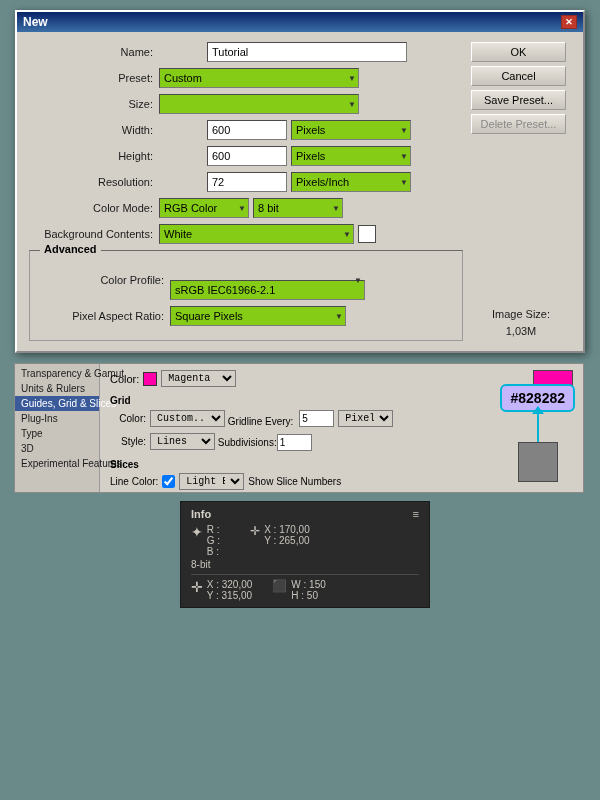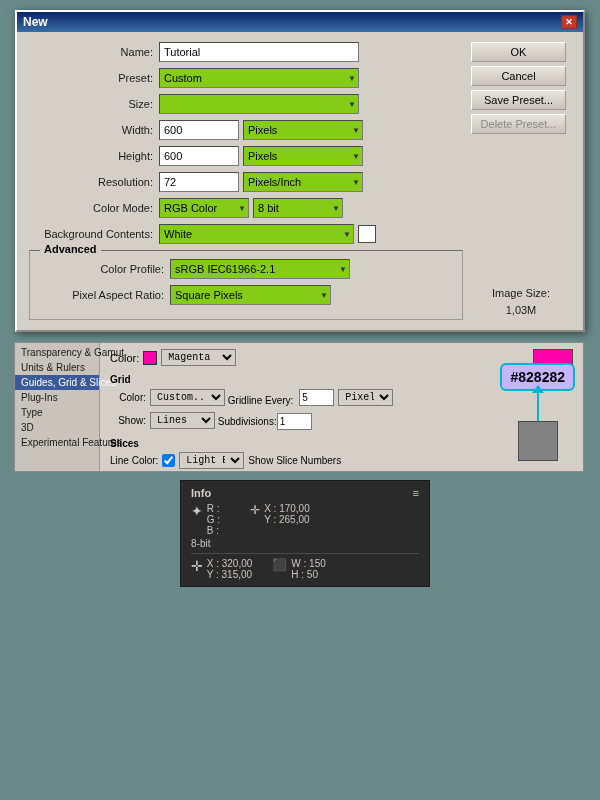--- a/index.html
+++ b/index.html
@@ -72,20 +72,21 @@
     }
     .form-input {
       background: white;
       border: 1px solid #7a7a7a;
       border-top: 1px solid #4a4a4a;
       border-left: 1px solid #4a4a4a;
       height: 20px;
       padding: 2px 4px;
       font-size: 11px;
       color: #000;
+      margin-left: 48px;
     }
     .form-input-full {
       width: 200px;
     }
     .form-input-short {
       width: 80px;
     }
     .select-wrapper {
       position: relative;
       display: inline-block;
@@ -455,31 +456,31 @@
         </div>
         <span class="color-swatch"></span>
       </div>
 
       <div class="group-box">
         <span class="group-label">Advanced</span>
 
         <div class="form-row">
           <span class="form-label">Color Profile:</span>
           <div class="select-wrapper">
-            <select class="form-select" style="width:180px;">
+            <select class="form-select" style="width:195px;margin-top:21px;">
               <option>sRGB IEC61966-2.1</option>
             </select>
             <span class="select-arrow">▼</span>
           </div>
         </div>
 
         <div class="form-row">
           <span class="form-label">Pixel Aspect Ratio:</span>
           <div class="select-wrapper">
-            <select class="form-select" style="width:161px;">
+            <select class="form-select" style="width:176px;">
               <option>Square Pixels</option>
             </select>
             <span class="select-arrow">▼</span>
           </div>
         </div>
       </div>
 
     </div>
 
     <div class="dialog-right">
@@ -534,21 +535,21 @@
           <span class="gridline-label">Gridline Every:</span>
           <input class="mini-input" type="text" value="5" style="">
           <div class="select-wrapper">
             <select class="mini-select" style="width:55px;">
               <option>Pixels</option>
             </select>
           </div>
         </div>
       </div>
       <div class="grid-row">
-        <span class="grid-row-label">Show:</span>
+        <span class="grid-row-label">Style:</span>
         <div class="select-wrapper">
           <select class="mini-select" style="width:65px;">
             <option>Lines</option>
           </select>
         </div>
         &nbsp;
         <div class="subdivisions-row">
           <span>Subdivisions:</span>
           <input class="mini-input" type="text" value="1" style="">
         </div>

